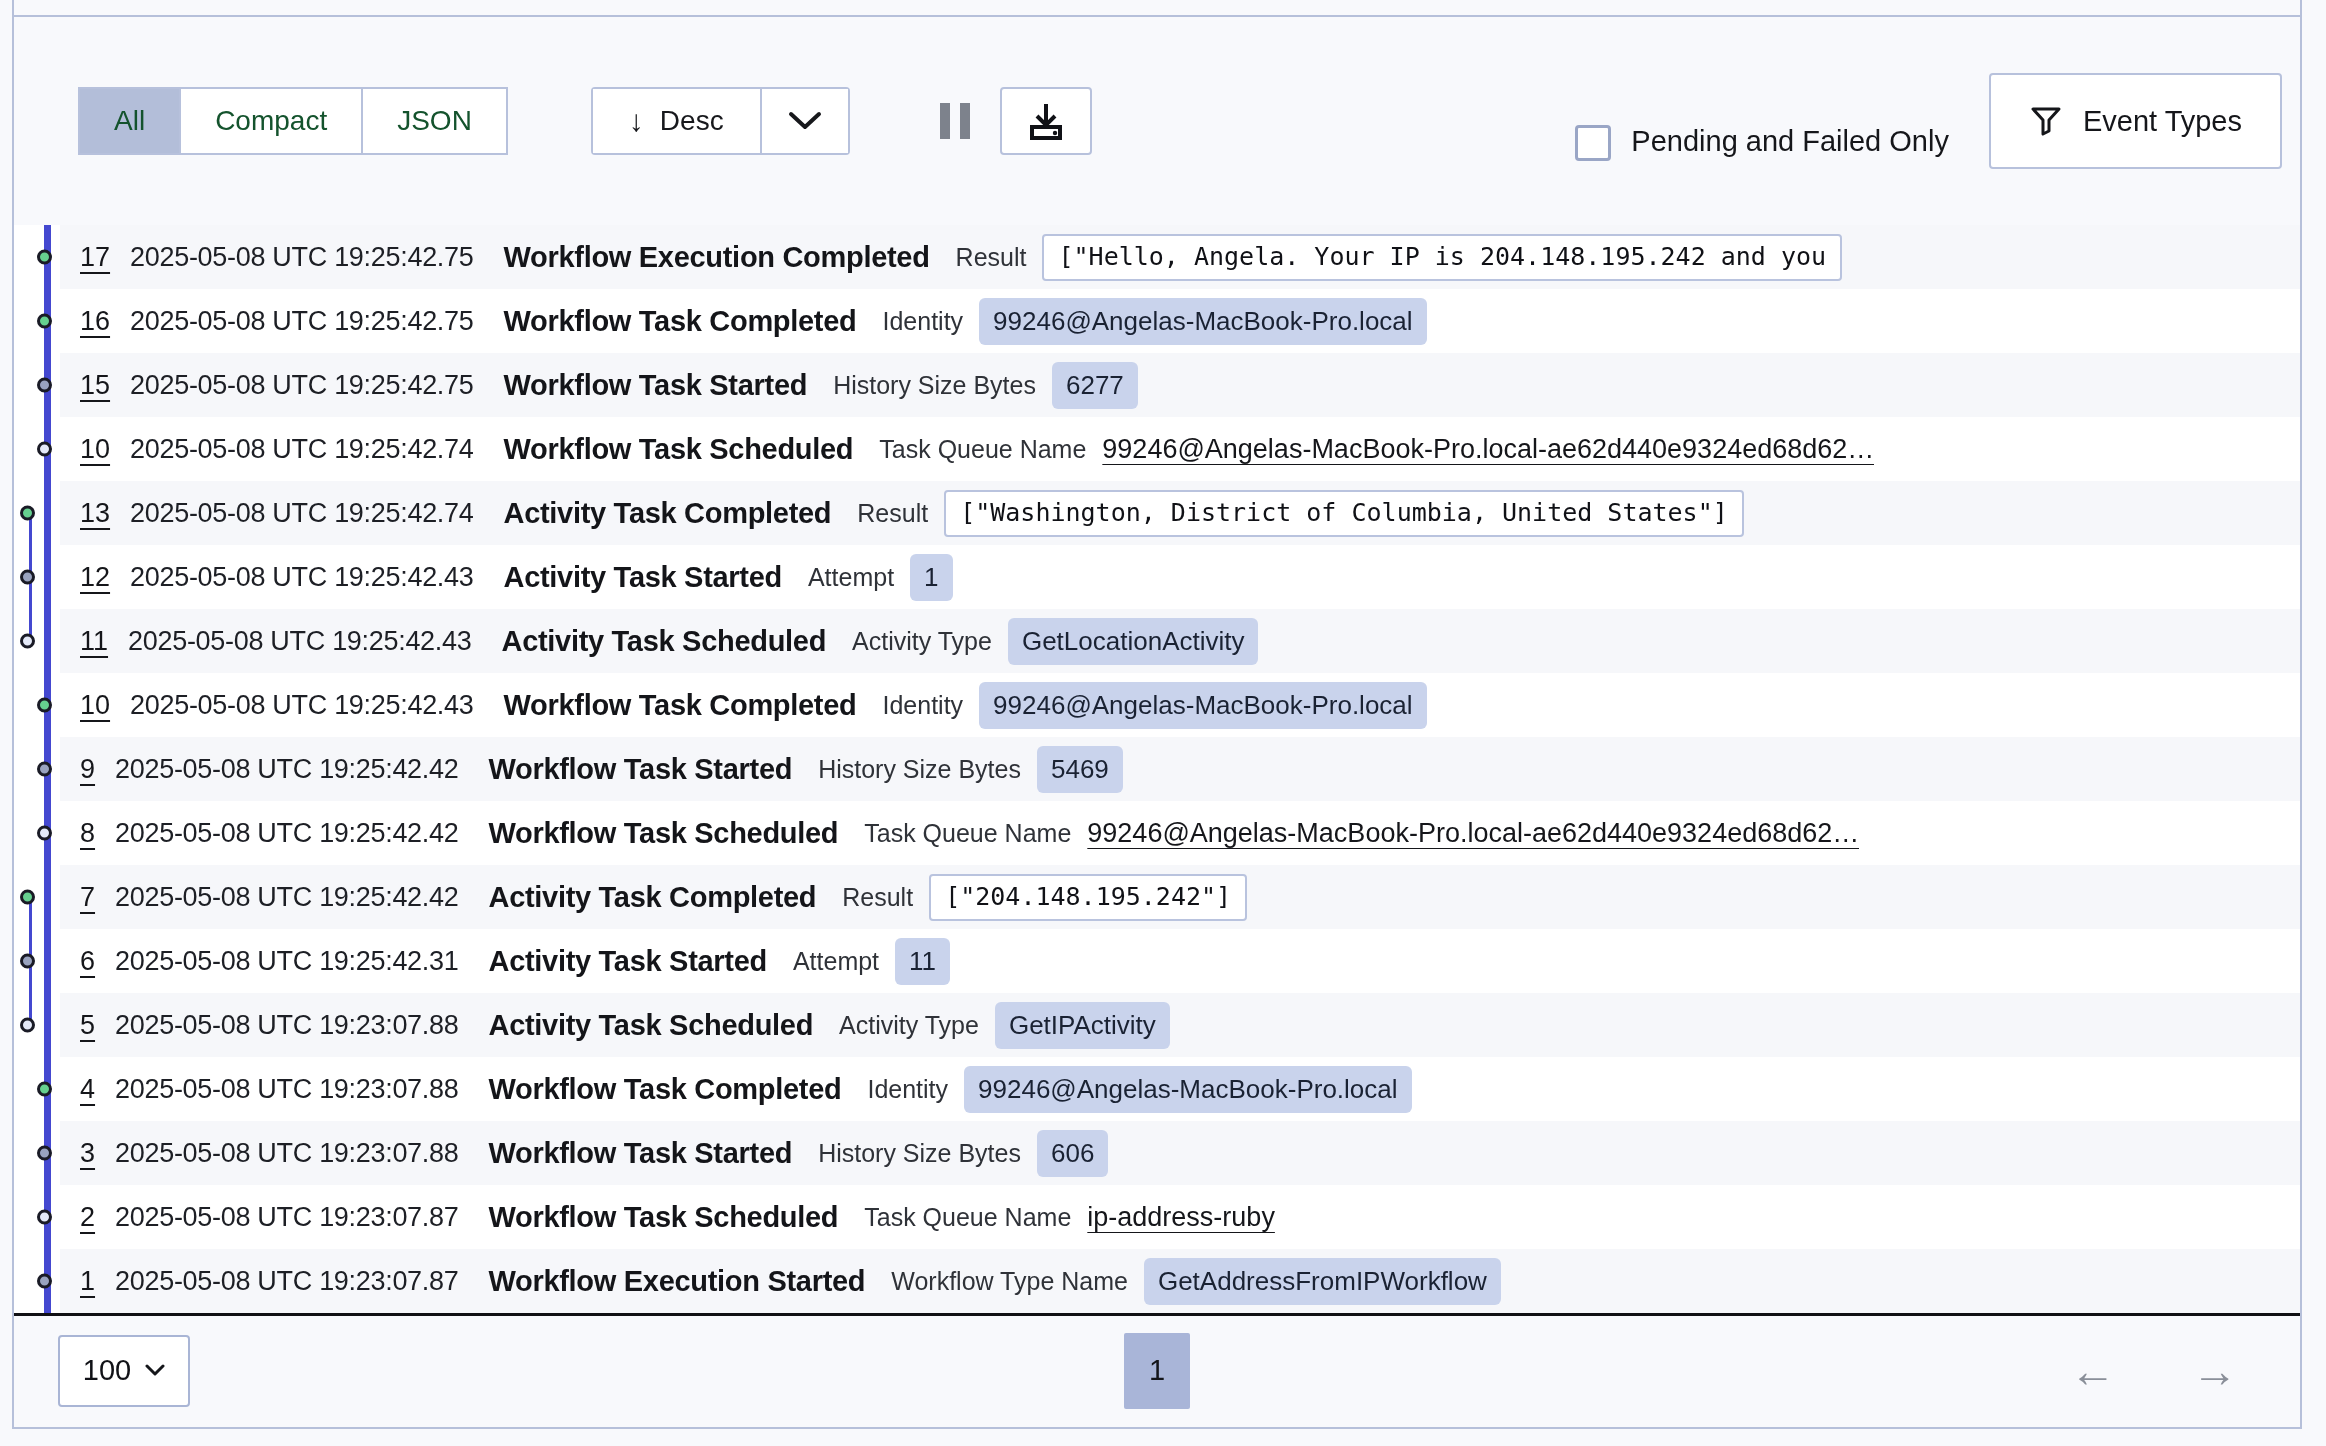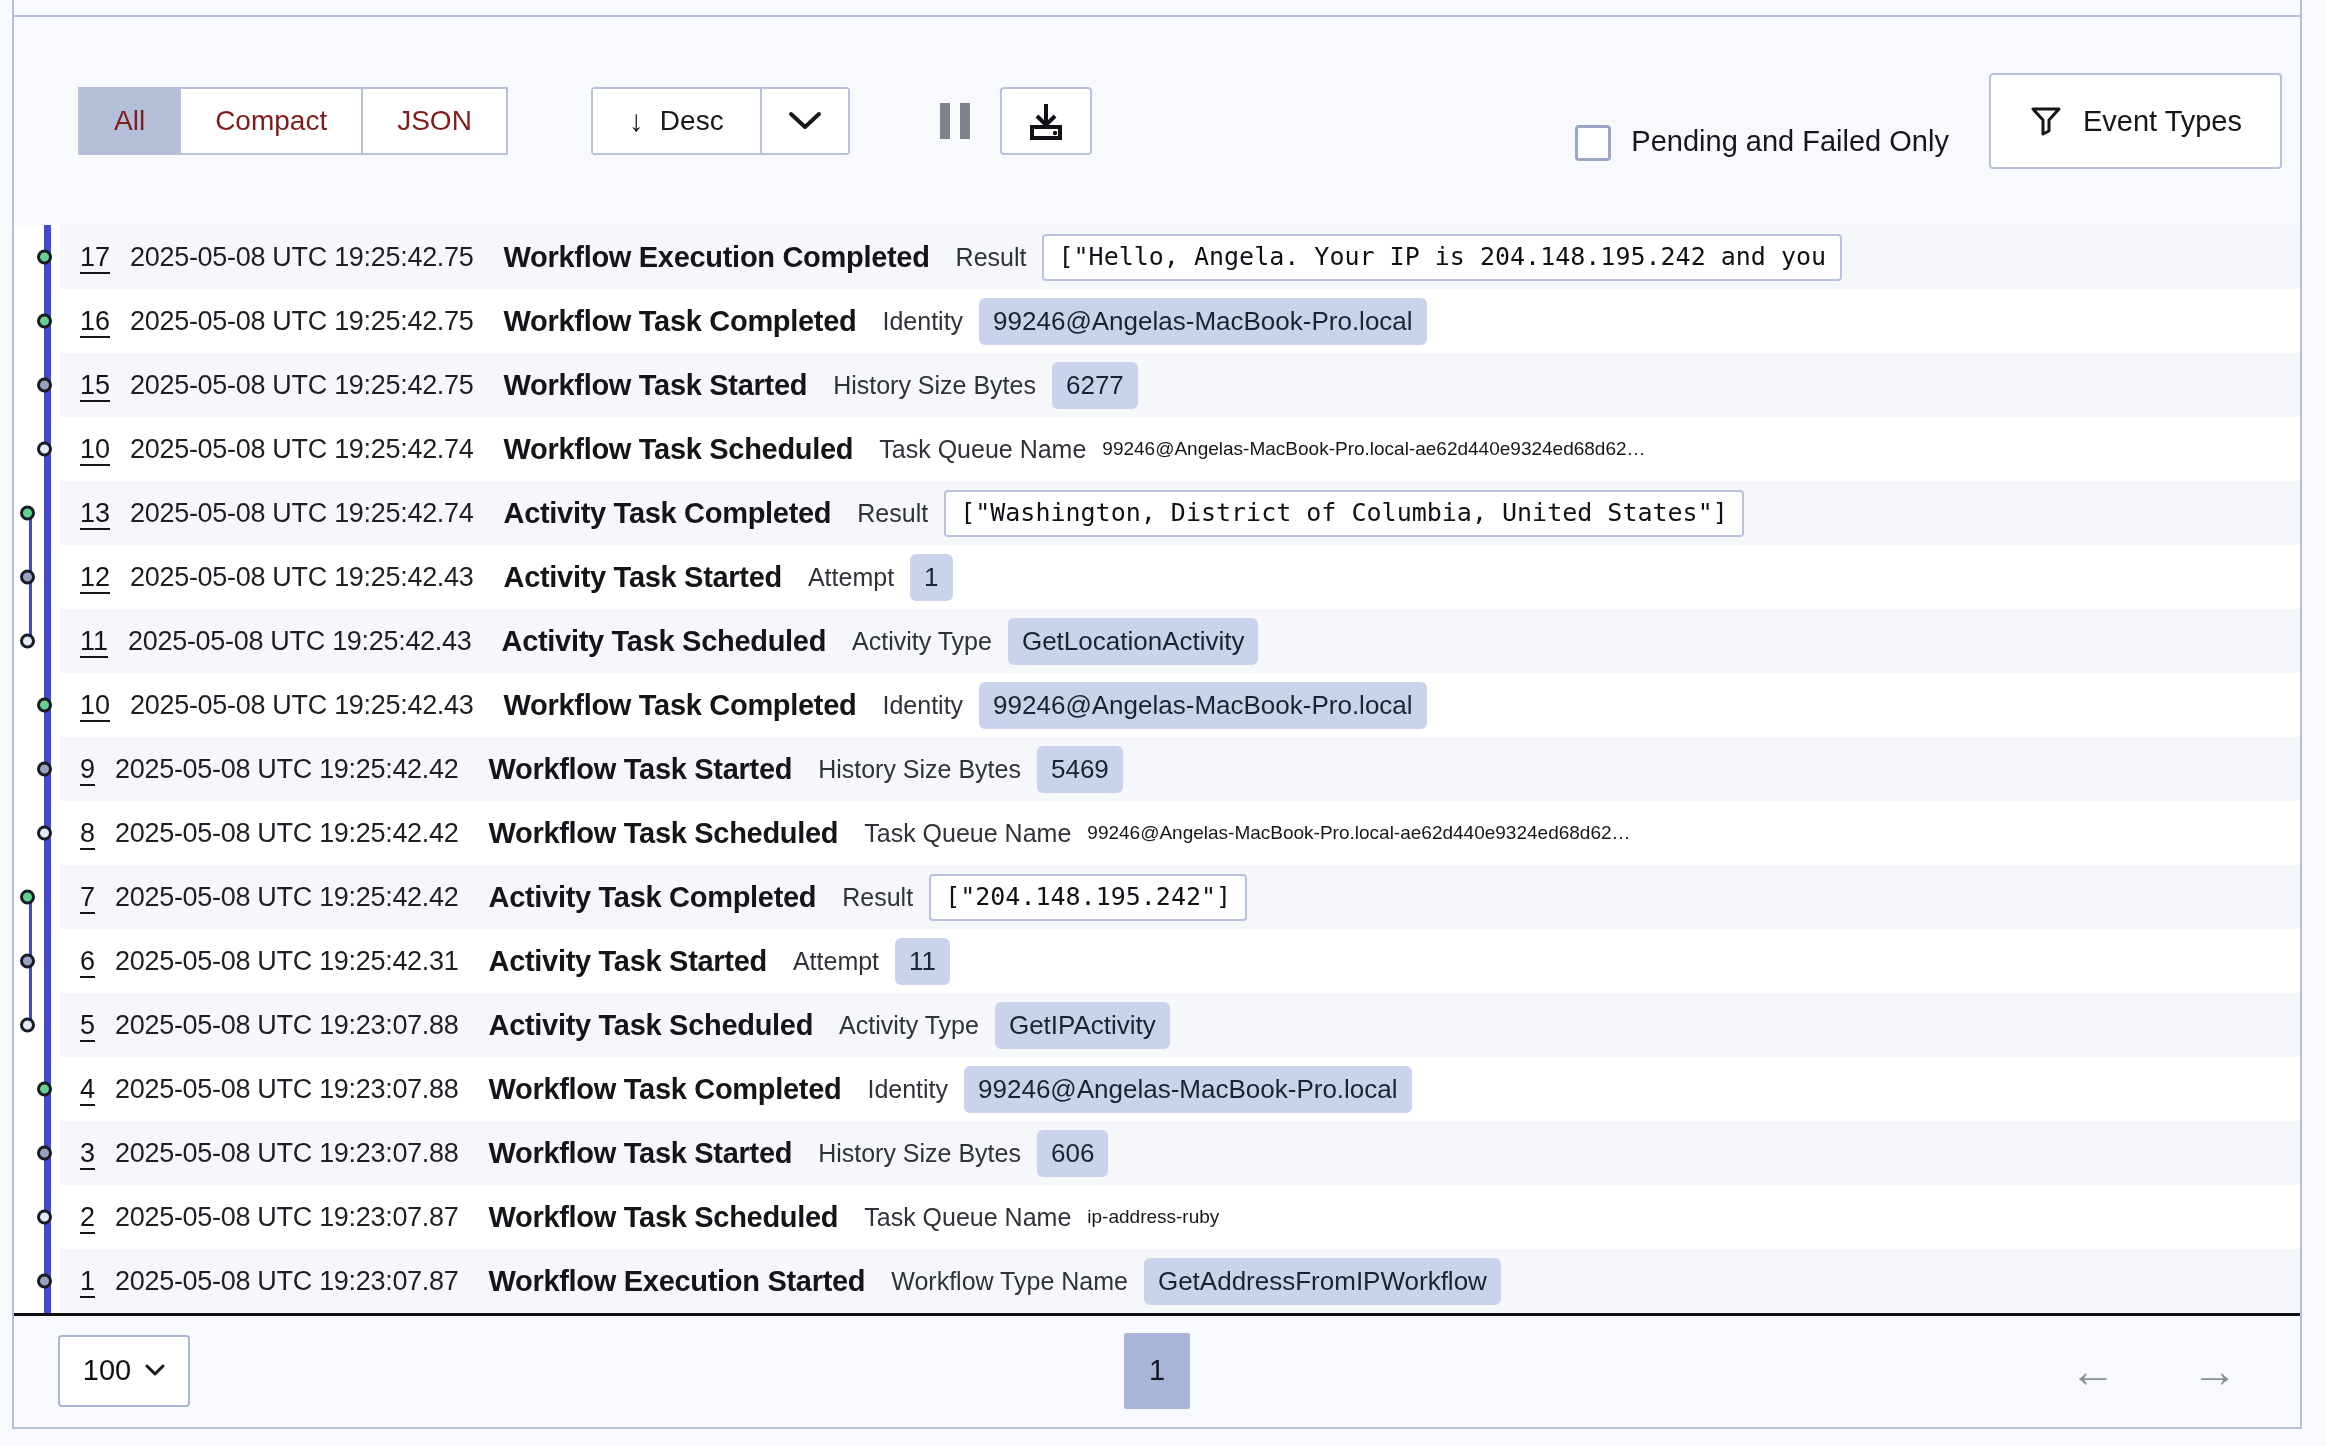--- a/index.html
+++ b/index.html
@@ -20,21 +20,21 @@
   .top-strip { height:19px; border-bottom:2px solid #b6c0da; background:#f8f9fc; }
 
   
   .toolbar {
     height:208px; display:flex; align-items:center;
     padding:0 18px 0 64px; background:#f8f9fc;
   }
   .tab-group { display:flex; height:68px; border:2px solid #b7c1dc; background:#fff; }
   .tab {
     display:flex; align-items:center; justify-content:center;
-    padding:0 34px; font-size:28px; font-weight:500; color:#7f1d1d;
+    padding:0 34px; font-size:28px; font-weight:500; color:#14532d;
     background:#fff; border:none; cursor:pointer;
     border-right:2px solid #b7c1dc; font-family:inherit;
   }
   .tab:last-child { border-right:none; }
   .tab.active { background:#b3bed9; }
 
   .sort-group { display:flex; height:68px; margin-left:83px; border:2px solid #b7c1dc; border-radius:4px; background:#fff; }
   .sort-main {
     display:flex; align-items:center; gap:16px; padding:0 36px;
     font-size:28px; font-weight:500; border:none; background:#fff; cursor:pointer; font-family:inherit; color:#17181c;
@@ -99,21 +99,21 @@
   }
   .event-time { font-size:27px; color:#1d1f25; margin-left:20px; flex:0 0 auto; letter-spacing:-0.3px; }
   .event-type { font-size:29px; font-weight:700; color:#141519; margin-left:30px; flex:0 0 auto; letter-spacing:-0.3px; }
   .attr-label { font-size:25px; color:#2f3238; margin-left:26px; flex:0 0 auto; }
   .attr-value { margin-left:16px; white-space:nowrap; overflow:hidden; }
   .attr-value.val-badge {
     background:#c9d3ec; border-radius:6px; padding:8px 14px;
     font-size:26px; font-weight:500; color:#1a2233;
   }
   .attr-value.val-link {
-    font-size:19px; font-weight:500; color:#15161a; cursor:pointer;
+    font-size:27px; font-weight:500; color:#15161a; cursor:pointer;
     text-decoration:underline; text-decoration-thickness:2px; text-underline-offset:6px;
   }
   .attr-value.val-code {
     font-family:"DejaVu Sans Mono", monospace; font-size:25px; color:#101116;
     background:#fff; border:2px solid #b9c3de; border-radius:4px; padding:6px 14px 8px;
   }
 
   
   .pagination {
     position:relative; height:112px; border-top:3px solid #101014;

